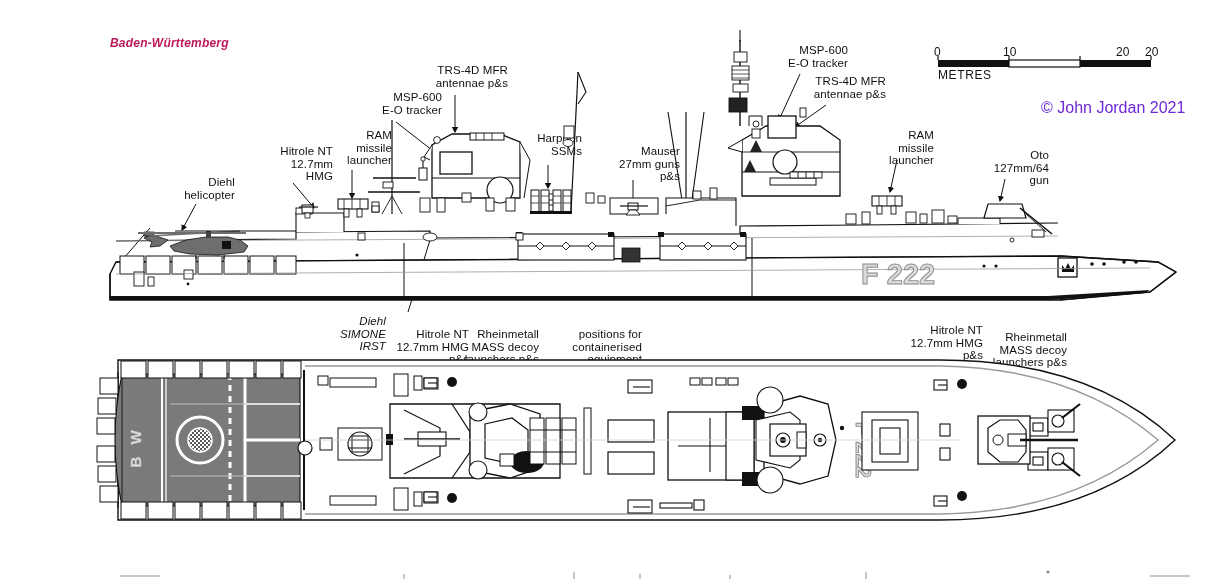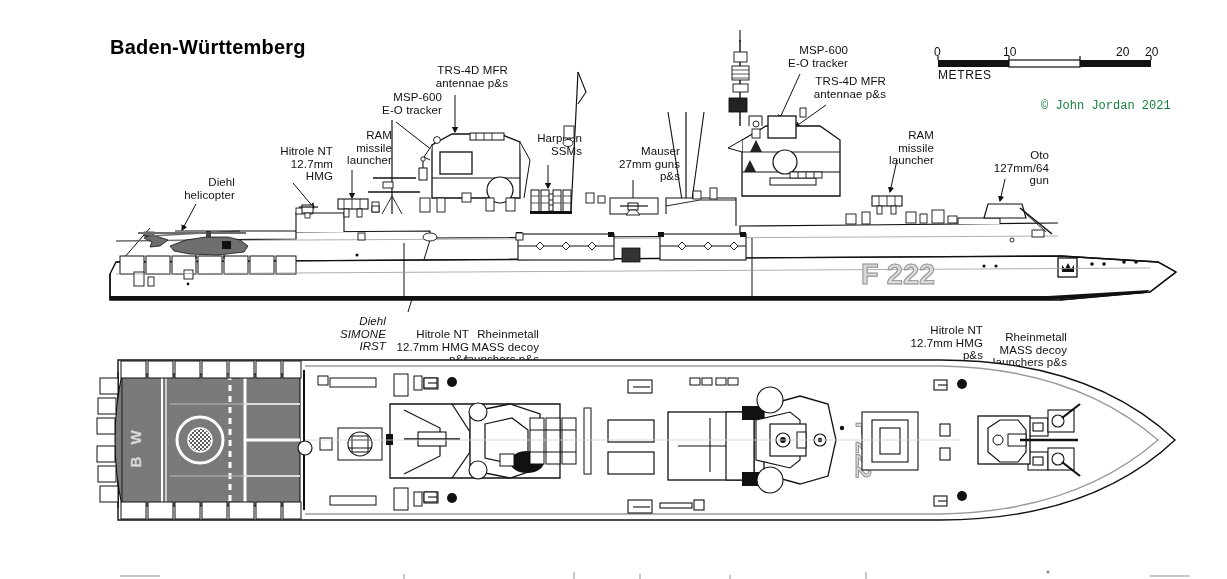--- a/index.html
+++ b/index.html
@@ -1,23 +1,23 @@
 <!DOCTYPE html>
 <html><head>
 <meta charset="utf-8">
 <style>
   html,body{margin:0;padding:0;background:#ffffff;}
   body{width:1227px;height:579px;overflow:hidden;
        font-family:"Liberation Sans","DejaVu Sans",sans-serif;color:#1a1a1a;}
   #root{position:relative;width:1227px;height:579px;}
   .lbl{position:absolute;font-size:11.5px;line-height:12.5px;text-align:right;
        color:#111;white-space:pre;letter-spacing:0.1px;}
-  .ttl{position:absolute;font-weight:bold;font-size:20px;
-       letter-spacing:0.2px;color:#000000;}
-  .cpy{position:absolute;font-size:12px;color:#15803d;white-space:pre;font-family:Liberation Mono, monospace;}
+  .ttl{position:absolute;font-style:italic;font-weight:bold;font-size:12px;
+       letter-spacing:0.2px;color:#be185d;}
+  .cpy{position:absolute;font-size:16px;color:#6d28d9;white-space:pre;}
   .met{position:absolute;font-size:12px;color:#111;letter-spacing:0.6px;}
   .scnum{position:absolute;font-size:12px;color:#111;}
   svg{position:absolute;left:0;top:0;}
   .hullno{font-family:"Liberation Sans",sans-serif;font-weight:bold;
           fill:#d9d9d9;stroke:#8a8a8a;stroke-width:0.9px;}
 </style>
 </head>
 <body>
 
 <div id="root">
@@ -75,20 +75,23 @@
 
   <div class="lbl" style="left:334px;top:315px;width:52px;font-style:italic;">Diehl
 SIMONE
 IRST</div>
   <div class="lbl" style="left:387px;top:328px;width:82px;">Hitrole NT
 12.7mm HMG
 p&amp;s</div>
   <div class="lbl" style="left:449px;top:328px;width:90px;">Rheinmetall
 MASS decoy
 launchers p&amp;s</div>
+  <div class="lbl" style="left:556px;top:328px;width:86px;">positions for
+containerised
+equipment</div>
   <div class="lbl" style="left:899px;top:324px;width:84px;">Hitrole NT
 12.7mm HMG
 p&amp;s</div>
   <div class="lbl" style="left:975px;top:331px;width:92px;">Rheinmetall
 MASS decoy
 launchers p&amp;s</div>
 
   <svg width="1227" height="579" style="pointer-events:none;">
     <defs>
       <pattern id="hatch" width="4" height="4" patternUnits="userSpaceOnUse">

